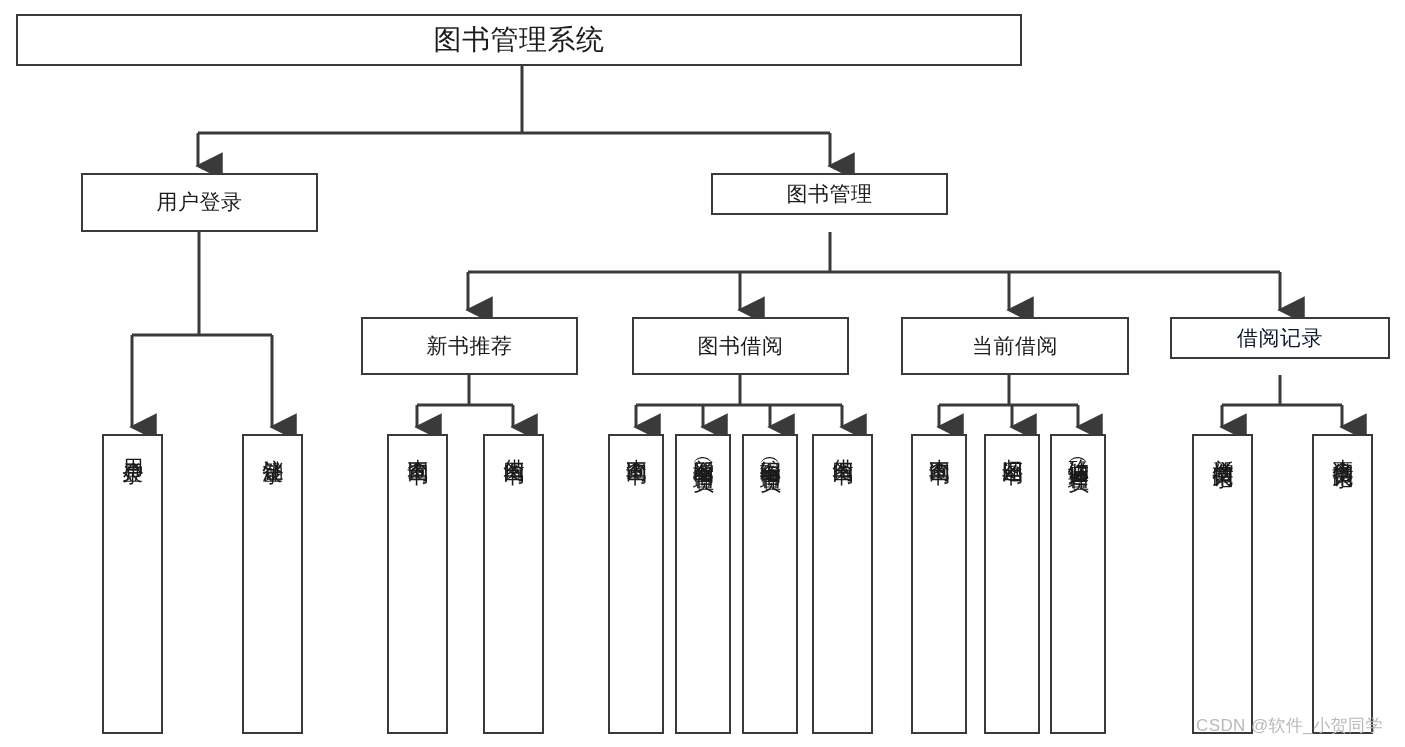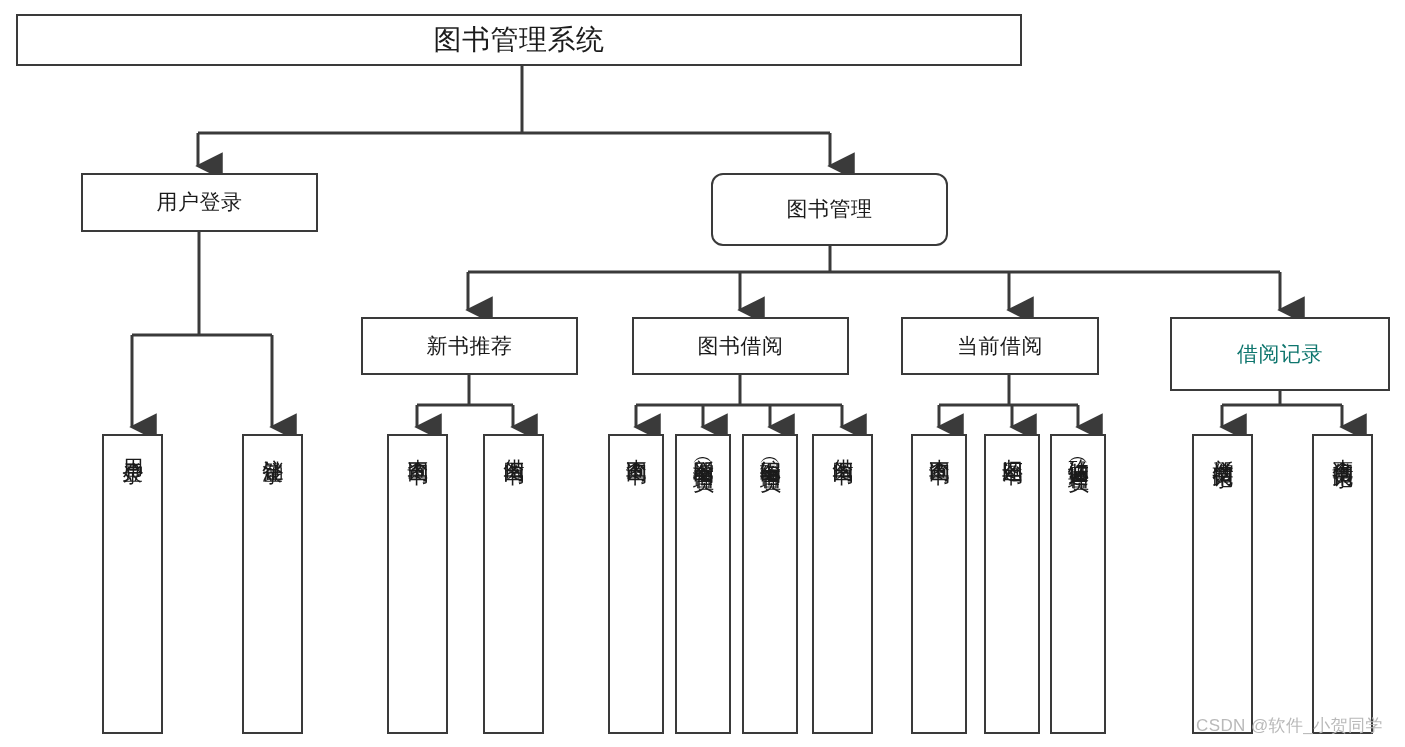--- a/index.html
+++ b/index.html
@@ -122,34 +122,34 @@
     </g>
   </svg>
 
   <div class="node horizontal root" style="left: 16px; top: 14px; width: 1006px; height: 52px; border-color: rgb(58, 58, 58); background: rgb(255, 255, 255); color: rgb(27, 27, 27);">
     <span class="label">图书管理系统</span>
   </div>
 
   <div class="node horizontal" style="left: 81px; top: 173px; width: 237px; height: 59px; border-color: rgb(58, 58, 58); background: rgb(255, 255, 255); color: rgb(27, 27, 27);">
     <span class="label">用户登录</span>
   </div>
-  <div class="node horizontal" style="left: 711px; top: 173px; width: 237px; height: 73px; border-color: rgb(58, 58, 58); background: rgb(255, 255, 255); color: rgb(27, 27, 27); border-radius: 12px;">
+  <div class="node horizontal" style="left: 711px; top: 173px; width: 237px; height: 42px; border-color: rgb(58, 58, 58); background: rgb(255, 255, 255); color: rgb(27, 27, 27);">
     <span class="label">图书管理</span>
   </div>
 
   <div class="node horizontal" style="left: 632px; top: 317px; width: 217px; height: 58px; border-color: rgb(58, 58, 58); background: rgb(255, 255, 255); color: rgb(27, 27, 27);">
     <span class="label">图书借阅</span>
   </div>
   <div class="node horizontal" style="left: 361px; top: 317px; width: 217px; height: 58px; border-color: rgb(58, 58, 58); background: rgb(255, 255, 255); color: rgb(27, 27, 27);">
     <span class="label">新书推荐</span>
   </div>
-  <div class="node horizontal" style="left: 901px; top: 317px; width: 198px; height: 58px; border-color: rgb(58, 58, 58); background: rgb(255, 255, 255); color: rgb(27, 27, 27);">
+  <div class="node horizontal" style="left: 901px; top: 317px; width: 228px; height: 58px; border-color: rgb(58, 58, 58); background: rgb(255, 255, 255); color: rgb(27, 27, 27);">
     <span class="label">当前借阅</span>
   </div>
-  <div class="node horizontal" style="left: 1170px; top: 317px; width: 220px; height: 74px; border-color: rgb(58, 58, 58); background: rgb(255, 255, 255); color: #0f766e;">
+  <div class="node horizontal" style="left: 1170px; top: 317px; width: 220px; height: 42px; border-color: rgb(58, 58, 58); background: rgb(255, 255, 255); color: #0f172a;">
     <span class="label">借阅记录</span>
   </div>
 
   <div class="node vertical" style="left: 102px; top: 434px; width: 61px; height: 300px; border-color: rgb(58, 58, 58); background: rgb(255, 255, 255); color: rgb(27, 27, 27);">
     <span class="label">用户登录</span>
   </div>
   <div class="node vertical" style="left: 242px; top: 434px; width: 61px; height: 300px; border-color: rgb(58, 58, 58); background: rgb(255, 255, 255); color: rgb(27, 27, 27);">
     <span class="label">注销登录</span>
   </div>
   <div class="node vertical" style="left: 387px; top: 434px; width: 61px; height: 300px; border-color: rgb(58, 58, 58); background: rgb(255, 255, 255); color: rgb(27, 27, 27);">

